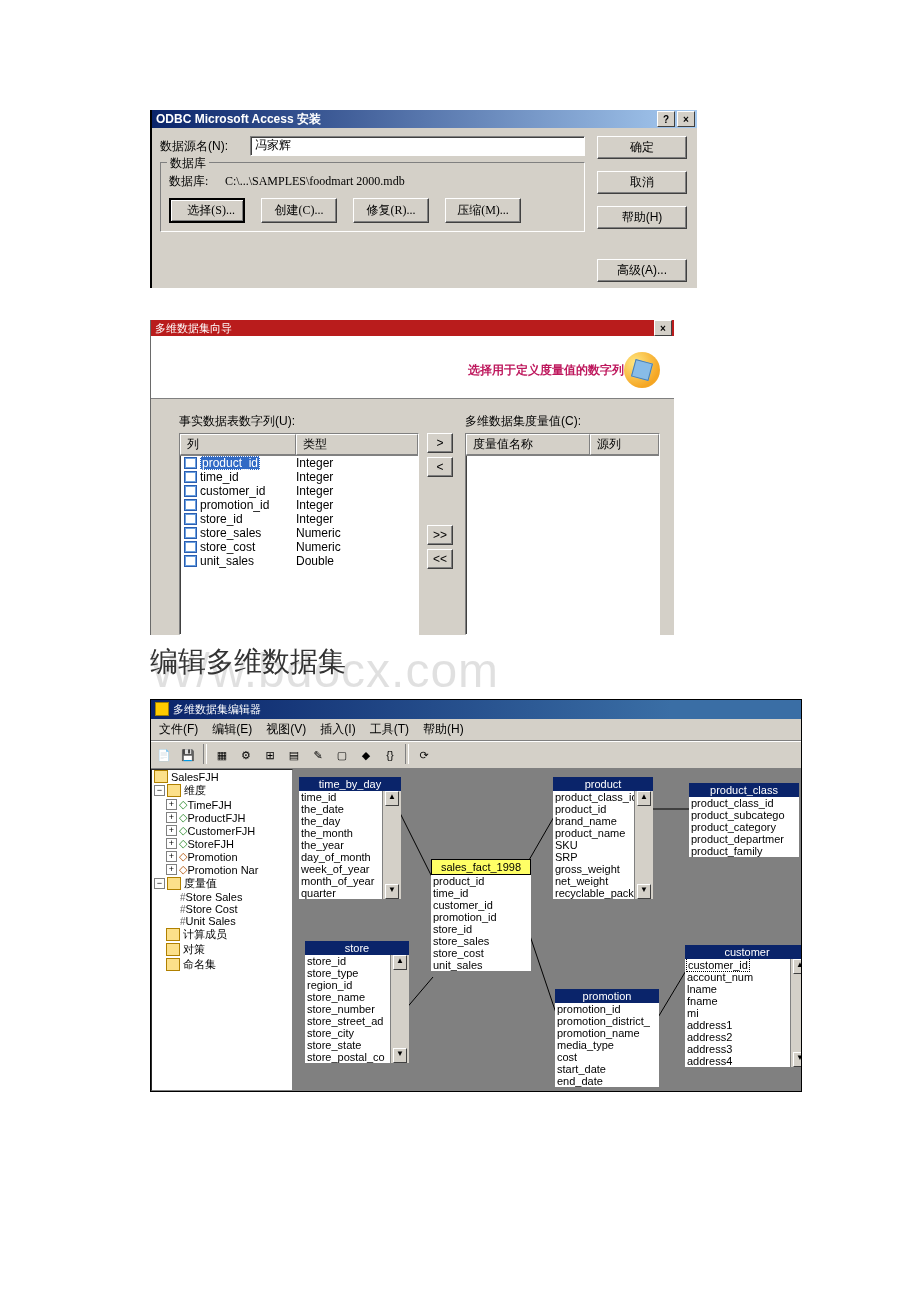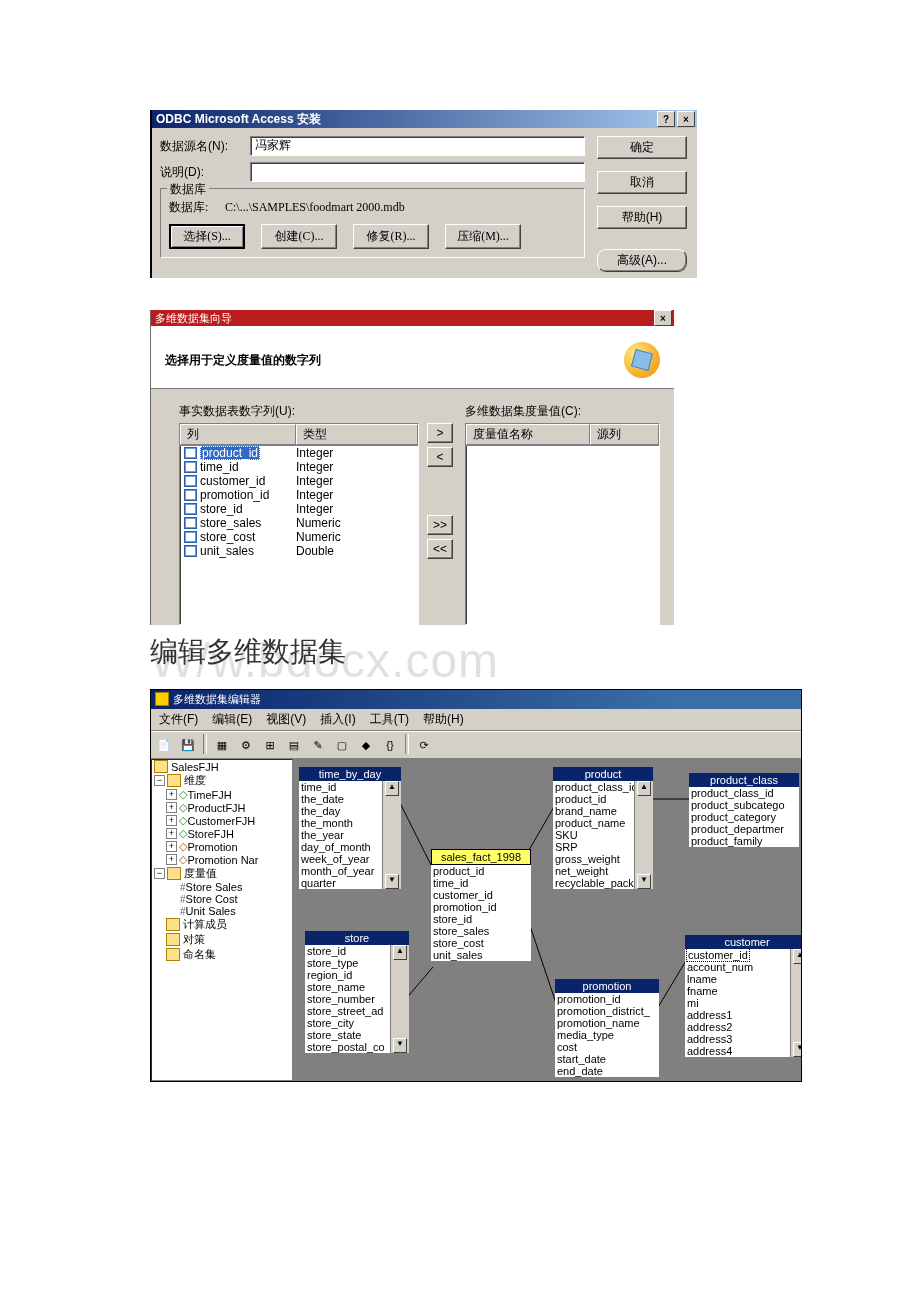--- a/index.html
+++ b/index.html
@@ -46,34 +46,34 @@
     position: absolute; top: -8px; left: 6px;
     background: #d4d0c8; padding: 0 3px;
   }
   .win-btn {
     background: #d4d0c8;
     border: 1px solid #fff; border-right-color: #404040; border-bottom-color: #404040;
     box-shadow: inset -1px -1px 0 #808080;
     padding: 2px 8px; min-width: 76px; text-align: center;
     font-family: inherit; font-size: 12px;
   }
-  .win-btn.default { border: 2px solid #000; box-shadow: inset 1px 1px 0 #fff, inset -1px -1px 0 #808080; }
+  .win-btn.default { border: 2px solid #000; box-shadow: inset 1px 1px 0 #fff, inset -1px -1px 0 #808080; text-align: right; }
   .btn-row { display: flex; gap: 16px; margin-top: 8px; }
   .dlg1-right { width: 90px; display: flex; flex-direction: column; gap: 12px; margin-left: 12px; }
   .dlg1-right .win-btn { width: 90px; }
   
   
   .dialog2 { background: #d4d0c8; width: 523px; margin-top: 8px; border-left: 1px solid #6a6a6a; }
   .titlebar2 {
     background: #b91c1c; color: #fff; font-size: 11px;
     height: 14px; padding: 1px 2px 1px 4px; display: flex; align-items: center; margin-top: 32px;
   }
   .titlebar2 .spacer { flex: 1; }
   .wiz-header { display: flex; align-items: center; padding: 16px 14px 10px 14px; background: #fff; border-bottom: 1px solid #808080; }
-  .wiz-text { font-weight: bold; flex: 1; color: #000000; }
+  .wiz-text { font-weight: bold; flex: 1; color: #be185d; text-align: right; }
   .wiz-icon {
     width: 36px; height: 36px;
     background: radial-gradient(circle at 30% 30%, #ffe680, #f5a623 70%);
     border-radius: 50%; display: flex; align-items: center; justify-content: center;
   }
   .cube { width: 16px; height: 16px; background: #88bce8; border: 1px solid #4a7fb0; transform: rotate(15deg); }
   .wiz-body { display: flex; padding: 14px 14px 0 28px; gap: 8px; background: #d4d0c8; }
   .panel-label { margin-bottom: 3px; }
   .listbox {
     background: #fff; border: 1px solid #808080;
@@ -154,44 +154,40 @@
     <span>ODBC Microsoft Access 安装</span>
     <span class="spacer"></span>
     <span class="titlebar-btn">?</span>
     <span class="titlebar-btn">×</span>
   </div>
   <div class="dlg1-body">
     <div class="dlg1-left">
       <div class="row">
         <span class="label">数据源名(N):</span>
         <div class="sunken-input"><span>冯家辉</span></div>
-      </div>
-      <div class="row">
-        <span class="label">说明(D):</span>
-        <div class="sunken-input"><span></span></div>
       </div>
       <div class="fieldset">
         <span class="legend">数据库</span>
         <div class="row" style="margin-bottom: 2px;">
           <span style="width: 56px;">数据库:</span>
           <span>C:\...\SAMPLES\foodmart 2000.mdb</span>
         </div>
         <div class="btn-row">
           <button class="win-btn default">选择(S)...</button>
           <button class="win-btn">创建(C)...</button>
           <button class="win-btn">修复(R)...</button>
           <button class="win-btn">压缩(M)...</button>
         </div>
       </div>
     </div>
     <div class="dlg1-right">
       <button class="win-btn">确定</button>
       <button class="win-btn">取消</button>
       <button class="win-btn">帮助(H)</button>
-      <button class="win-btn" style="margin-top: 8px; border-radius: 9px;">高级(A)...</button>
+      <button class="win-btn" style="margin-top: 18px;">高级(A)...</button>
     </div>
   </div>
 </div>
 
 <div class="dialog2">
   <div class="titlebar2">
     <span>多维数据集向导</span>
     <span class="spacer"></span>
     <span class="titlebar-btn">×</span>
   </div>

